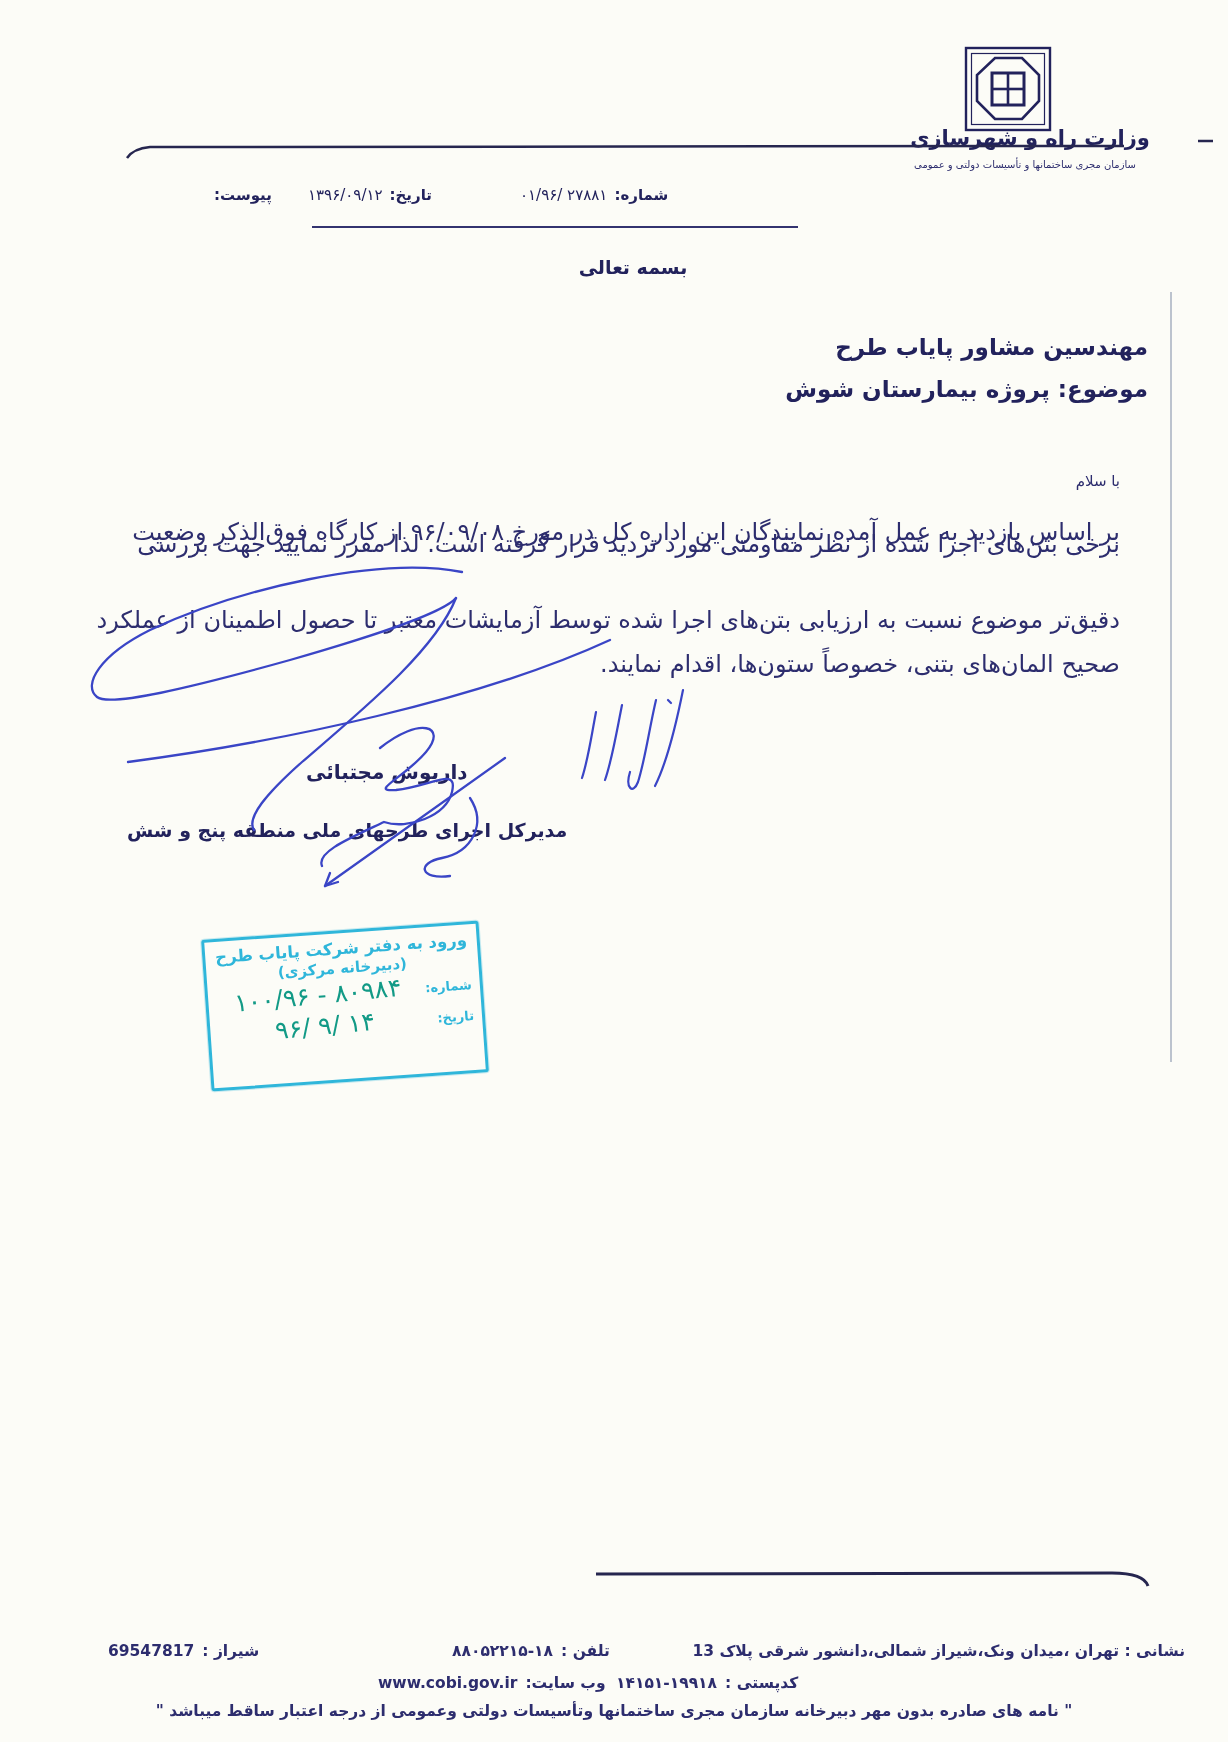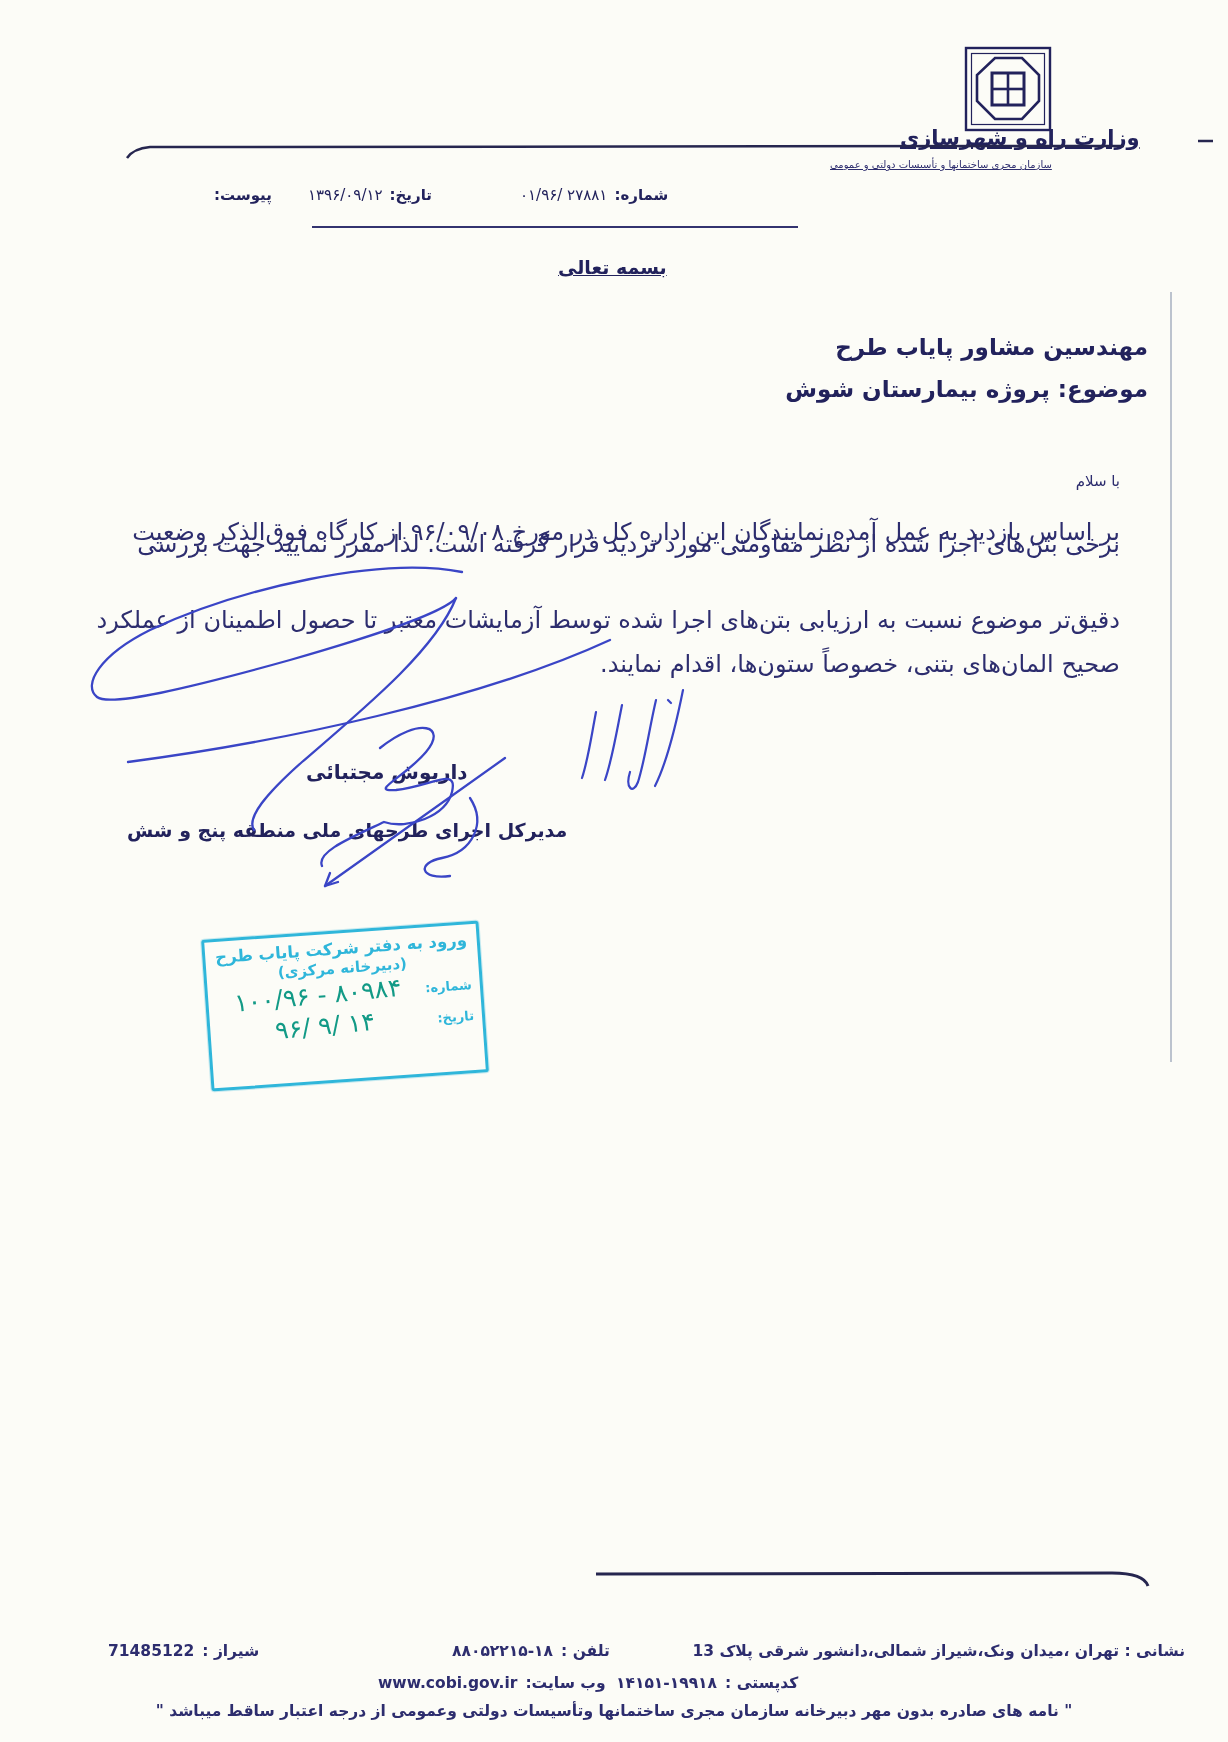--- a/index.html
+++ b/index.html
@@ -7,21 +7,21 @@
     position:relative;
     width:1228px;height:1742px;
     margin:0 auto;
     background:#fcfcf7;
     overflow:hidden;
     font-family:"DejaVu Sans",sans-serif;
     color:var(--ink,#2d2d6e);
   }
   .abs{position:absolute;}
   .rtl{direction:rtl;}
-  .center{text-align:left;text-decoration:underline;}
+  .center{text-align:center;}
 
   
   .ministry{font-size:21px;font-weight:bold;color:var(--ink-strong,#22225c);}
   .org{font-size:10px;color:var(--ink,#2d2d6e);}
 
   .meta{display:flex;direction:rtl;gap:7px;font-size:15px;font-weight:bold;
         color:var(--ink-strong,#22225c);white-space:nowrap;}
   .meta .val{direction:ltr;unicode-bidi:isolate;font-weight:normal;}
 
   
@@ -130,21 +130,21 @@
     </div>
   </div>
 
   <div class="abs foot rtl" style="right:43px;top:1642px;">نشانی : تهران ،میدان ونک،شیراز شمالی،دانشور شرقی پلاک 13</div>
   <div class="abs foot flex" style="left:452px;top:1642px;">
     <span>تلفن :</span>
     <span class="val">۸۸۰۵۲۲۱۵-۱۸</span>
   </div>
   <div class="abs foot flex" style="left:108px;top:1642px;">
     <span>شیراز :</span>
-    <span class="val">71485122</span>
+    <span class="val">69547817</span>
   </div>
   <div class="abs foot flex" style="left:616px;top:1674px;">
     <span>کدپستی :</span>
     <span class="val">۱۴۱۵۱-۱۹۹۱۸</span>
   </div>
   <div class="abs foot flex" style="left:378px;top:1674px;">
     <span>وب سایت:</span>
     <span class="val">www.cobi.gov.ir</span>
   </div>
   <div class="abs disclaimer" style="left:114px;top:1702px;width:1000px;">" نامه های صادره بدون مهر دبیرخانه سازمان مجری ساختمانها وتأسیسات دولتی وعمومی از درجه اعتبار ساقط میباشد "</div>

